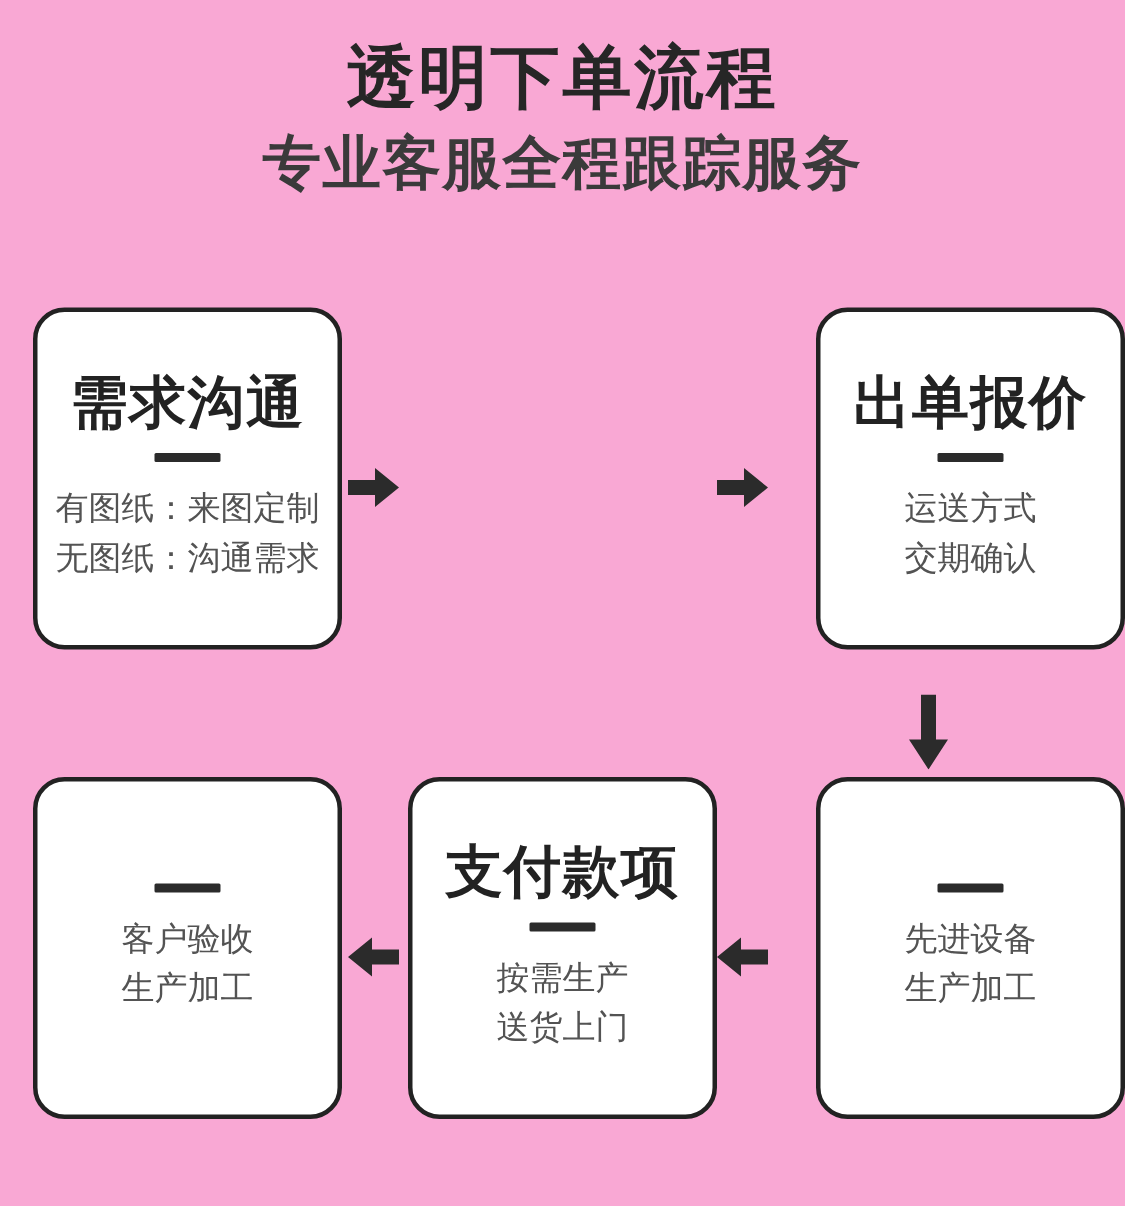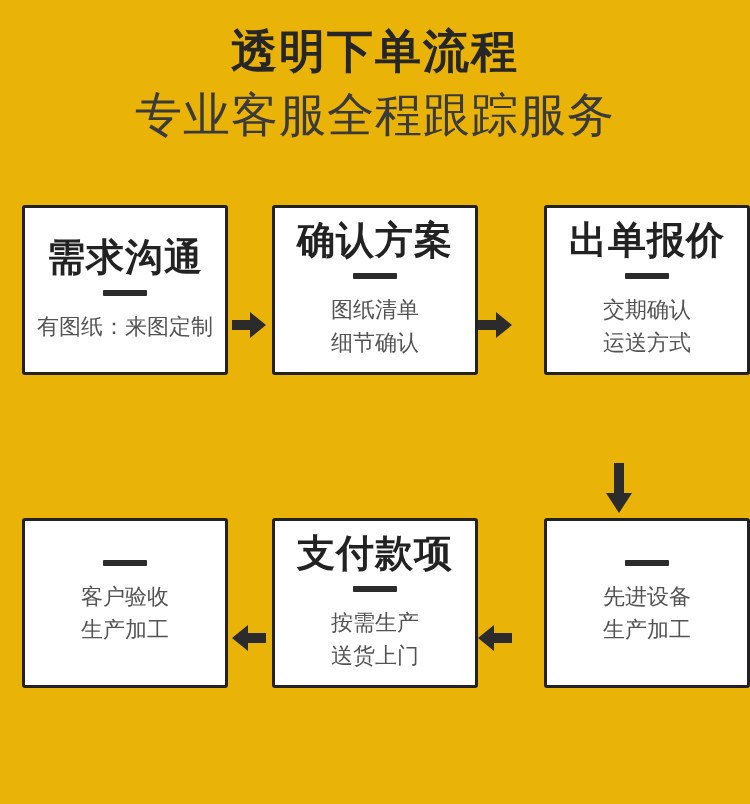--- a/index.html
+++ b/index.html
@@ -12,42 +12,42 @@
     height: 804px;
     overflow: hidden;
     font-family: "Liberation Sans", "DejaVu Sans", sans-serif;
     color: #222222;
     -webkit-font-smoothing: antialiased;
   }
   .page {
     position: relative;
     width: 750px;
     height: 804px;
-    background: #eab308;
+    background: #f9a8d4;
   }
 
   
   .header {
     position: absolute;
     left: 0;
     top: 24px;
     width: 750px;
     text-align: center;
   }
   .header-title {
     font-size: 46px;
     font-weight: bold;
     letter-spacing: 2px;
     color: #262626;
     line-height: 1.18;
     margin: 0;
   }
   .header-subtitle {
-    font-size: 47px;
-    font-weight: normal;
+    font-size: 39px;
+    font-weight: bold;
     letter-spacing: 1px;
     color: #3a3a3a;
     line-height: 1.25;
     margin: 8px 0 0 0;
   }
 
   
   .flow {
     position: absolute;
     left: 0;
@@ -61,24 +61,24 @@
     width: 750px;
     height: 240px;
   }
   .row-top { top: 0px; }
   .row-bottom { top: 313px; }
 
   .card {
     position: absolute;
     top: 0;
     width: 206px;
-    height: 170px;
+    height: 228px;
     box-sizing: border-box;
     border: 3px solid #222222;
-    border-radius: 3px;
+    border-radius: 21px;
     background: #ffffff;
     display: flex;
     flex-direction: column;
     align-items: center;
     justify-content: center;
   }
   .card-c1 { left: 22px; }
   .card-c2 { left: 272px; }
   .card-c3 { left: 544px; }
 
@@ -143,38 +143,31 @@
 
   <div class="flow">
 
     <div class="row row-top">
 
       <div class="card card-c1">
         <div class="card-title">需求沟通</div>
         <div class="card-divider"></div>
         <div class="card-lines">
           <div class="card-line">有图纸：来图定制</div>
-        </div>
-      </div>
-
-      <div class="card card-c2">
-        <div class="card-title">确认方案</div>
-        <div class="card-divider"></div>
-        <div class="card-lines">
-          <div class="card-line">图纸清单</div>
-          <div class="card-line">细节确认</div>
-        </div>
-      </div>
+          <div class="card-line">无图纸：沟通需求</div>
+        </div>
+      </div>
+
 
       <div class="card card-c3">
         <div class="card-title">出单报价</div>
         <div class="card-divider"></div>
         <div class="card-lines">
+          <div class="card-line">运送方式</div>
           <div class="card-line">交期确认</div>
-          <div class="card-line">运送方式</div>
         </div>
       </div>
 
       <div class="arrow arrow-h arrow-r1">
         <svg viewBox="0 0 34 30" xmlns="http://www.w3.org/2000/svg">
           <polygon points="0,10 18,10 18,2 34,15 18,28 18,20 0,20" fill="#2b2b2b"></polygon>
         </svg>
       </div>
       <div class="arrow arrow-h arrow-r2">
         <svg viewBox="0 0 34 30" xmlns="http://www.w3.org/2000/svg">

